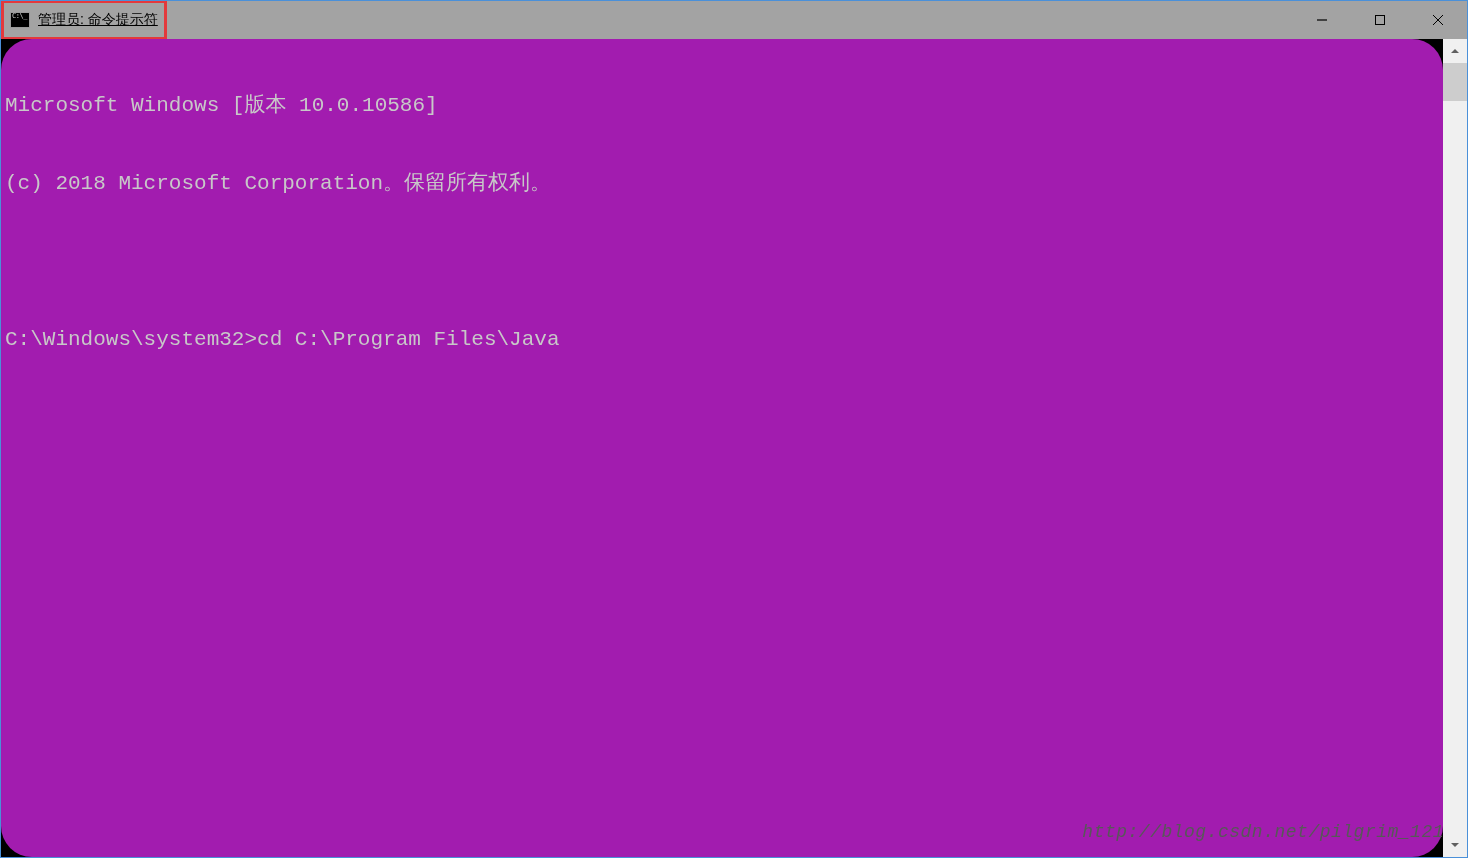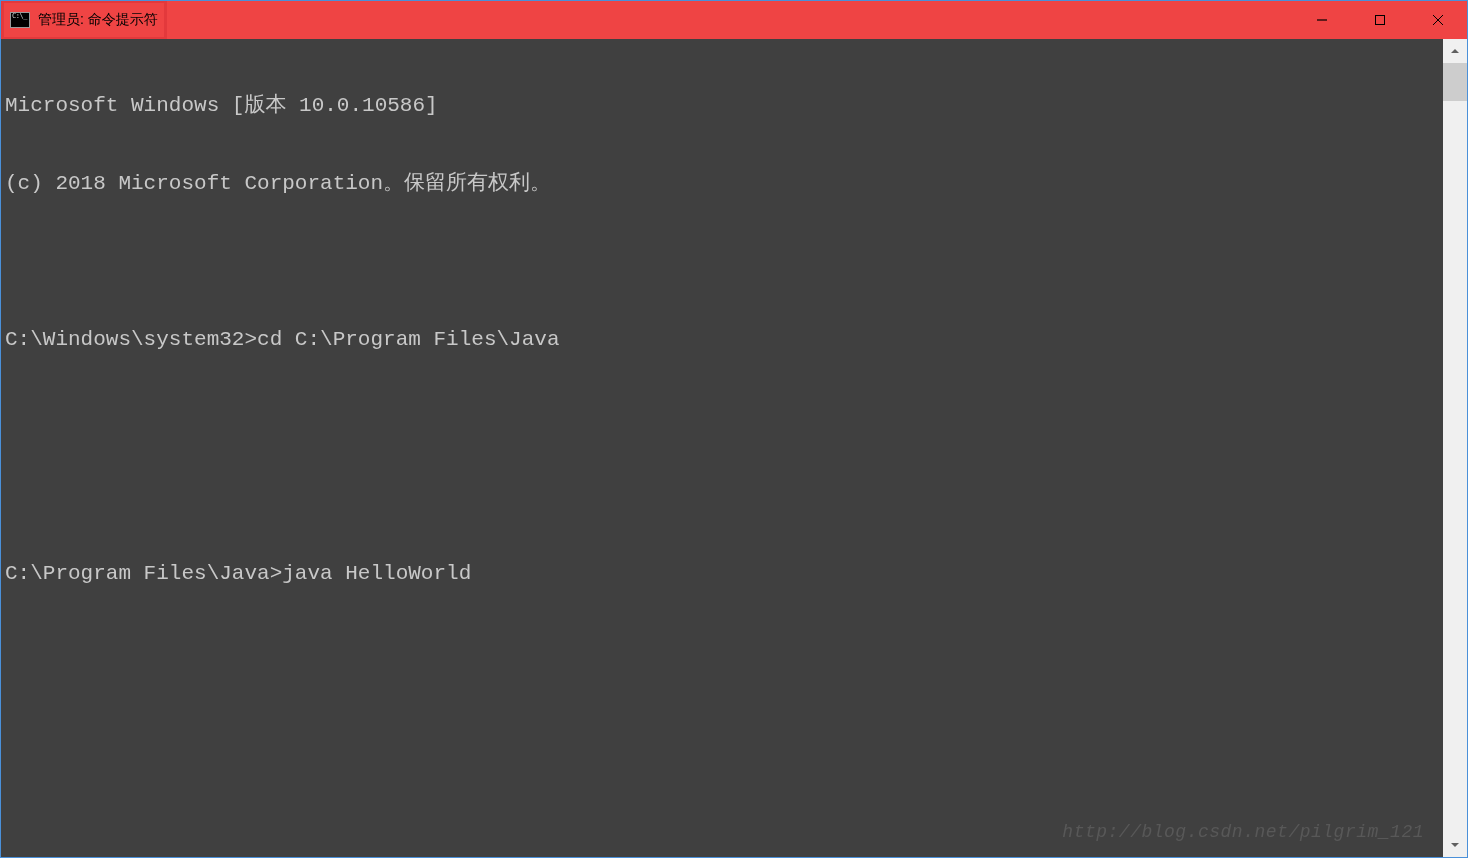--- a/index.html
+++ b/index.html
@@ -21,22 +21,23 @@
       border: 1px solid #4a90d9;
       display: flex;
       flex-direction: column;
       background: #fff;
     }
     .titlebar {
       height: 38px;
       display: flex;
       align-items: stretch;
       justify-content: space-between;
-      background: #ef4444;
+      background: #a3a3a3;
       flex-shrink: 0;
+      text-decoration: underline;
     }
     .titlebar-left {
       display: flex;
       align-items: center;
       padding: 4px 6px;
       border: 3px solid #e3393c;
       border-top-width: 2px;
       border-bottom-width: 2px;
       margin: 0;
       height: 100%;
@@ -87,28 +88,29 @@
     .minimize-svg line { stroke-width: 1.2; }
     .content-area {
       flex: 1;
       display: flex;
       background: #000;
       overflow: hidden;
       min-height: 0;
     }
     .terminal {
       flex: 1;
-      background: #404040;
+      background: #a21caf;
       color: #c8c8c8;
       font-family: "NSimSun", "SimSun", Consolas, "Courier New", monospace;
       font-size: 21px;
       line-height: 26px;
       padding: 2px 0 0 4px;
       white-space: pre;
       overflow: hidden;
+      border-radius: 31px;
     }
     .terminal-line {
       min-height: 26px;
     }
     .scrollbar {
       width: 24px;
       background: #f0f0f0;
       display: flex;
       flex-direction: column;
       flex-shrink: 0;
@@ -135,21 +137,21 @@
       top: 0;
       left: 0;
       right: 0;
       height: 38px;
       background: #cdcdcd;
       cursor: pointer;
     }
     .watermark {
       position: absolute;
       bottom: 16px;
-      right: 44px;
+      right: 24px;
       color: #585858;
       font-family: "Courier New", monospace;
       font-size: 18px;
       font-style: italic;
       letter-spacing: 0.5px;
       pointer-events: none;
     }
   </style>
 </head>
 <body>
@@ -181,21 +183,20 @@
   </div>
 
   <div class="content-area">
     <div class="terminal">
       <div class="terminal-line">Microsoft Windows [版本 10.0.10586]</div>
       <div class="terminal-line">(c) 2018 Microsoft Corporation。保留所有权利。</div>
       <div class="terminal-line"></div>
       <div class="terminal-line">C:\Windows\system32&gt;cd C:\Program Files\Java</div>
       <div class="terminal-line"></div>
       <div class="terminal-line"></div>
-      <div class="terminal-line">C:\Program Files\Java&gt;java HelloWorld</div>
       <div class="terminal-line"></div>
       
     </div>
     <div class="scrollbar">
       <div class="scroll-arrow">
         <svg viewBox="0 0 10 10">
           <path d="M1 7 L5 3 L9 7 Z"></path>
         </svg>
       </div>
       <div class="scroll-track">

